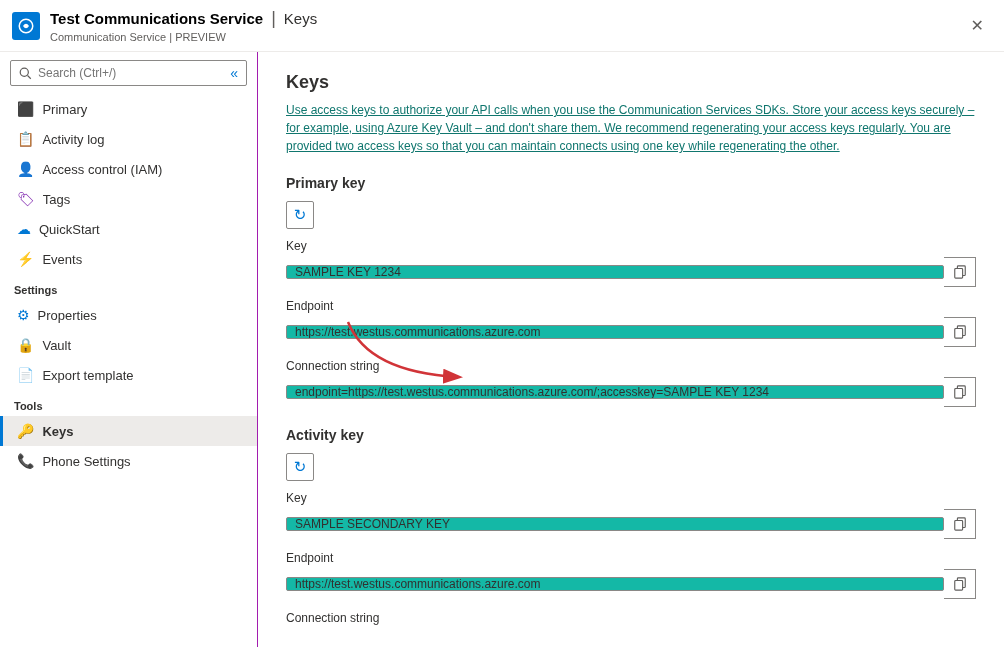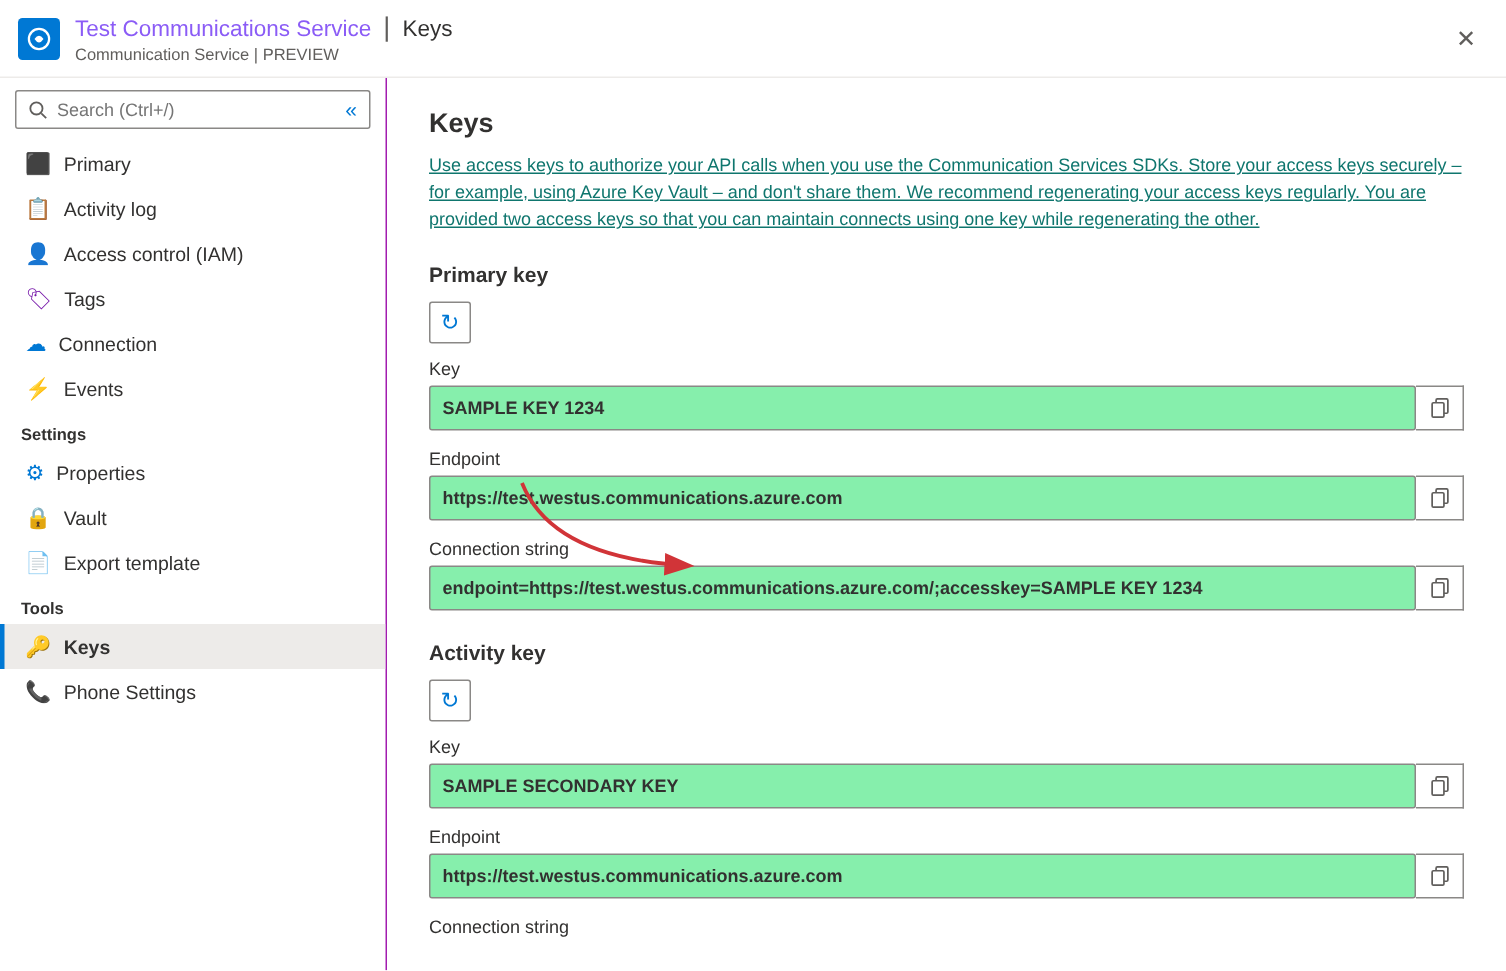--- a/index.html
+++ b/index.html
@@ -6,21 +6,21 @@
     body { font-family: 'Segoe UI', Arial, sans-serif; font-size: 13px; color: #323130; background: #fff; display: flex; flex-direction: column; height: 647px; width: 1004px; overflow: hidden; }
 
     .title-bar {
       display: flex; align-items: center; justify-content: space-between;
       padding: 8px 12px; border-bottom: 1px solid #edebe9; background: #fff;
       min-height: 48px;
     }
     .title-bar-left { display: flex; align-items: center; gap: 10px; }
     .title-icon { width: 28px; height: 28px; background: #0078d4; border-radius: 3px; display: flex; align-items: center; justify-content: center; }
     .title-icon svg { width: 18px; height: 18px; fill: #fff; }
-    .title-text { font-size: 15px; font-weight: 400; color: #8b5cf6; }
+    .title-text { font-size: 15px; font-weight: 700; color: #000000; }
     .title-sep { color: #605e5c; font-weight: 300; margin: 0 8px; font-size: 18px; }
     .title-page { font-size: 15px; color: #323130; }
     .subtitle { font-size: 11px; color: #605e5c; margin-top: 2px; }
     .close-btn { cursor: pointer; font-size: 16px; color: #605e5c; background: none; border: none; padding: 4px 8px; }
 
     .main-layout { display: flex; flex: 1; overflow: hidden; }
 
     
     .sidebar {
       width: 258px; min-width: 258px; background: #fff; border-right: 1px solid #a21caf;
@@ -58,21 +58,21 @@
       display: flex; align-items: center; justify-content: center;
       width: 28px; height: 28px; border: 1px solid #8a8886; border-radius: 2px;
       background: #fff; cursor: pointer; margin-bottom: 10px;
     }
     .refresh-icon { font-size: 15px; color: #0078d4; }
 
     .field-label { font-size: 12px; color: #323130; margin-bottom: 4px; }
     .field-row { display: flex; align-items: center; margin-bottom: 12px; }
     .field-input {
       flex: 1; border: 1px solid #8a8886; padding: 5px 8px; font-size: 12px;
-      color: #323130; background: #86efac; border-radius: 2px; height: 30px; font-weight: bold;
+      color: #323130; background: #14b8a6; border-radius: 2px; height: 14px;
     }
     .copy-btn {
       width: 32px; height: 30px; border: 1px solid #8a8886; border-left: none;
       background: #fff; cursor: pointer; display: flex; align-items: center;
       justify-content: center; color: #605e5c;
     }
 
     
     .arrow-annotation {
       position: absolute;
@@ -128,21 +128,21 @@
     <div class="sidebar-item">
       <span style="color:#0078d4; font-size:14px;">👤</span>
       <span>Access control (IAM)</span>
     </div>
     <div class="sidebar-item">
       <span style="color:#7719aa; font-size:14px;">🏷</span>
       <span>Tags</span>
     </div>
     <div class="sidebar-item">
       <span style="color:#0078d4; font-size:14px;">☁</span>
-      <span>Connection</span>
+      <span>QuickStart</span>
     </div>
     <div class="sidebar-item">
       <span style="color:#f2c811; font-size:14px;">⚡</span>
       <span>Events</span>
     </div>
 
     <div class="sidebar-section-label">Settings</div>
     <div class="sidebar-item">
       <span style="color:#0078d4; font-size:14px;">⚙</span>
       <span>Properties</span>

